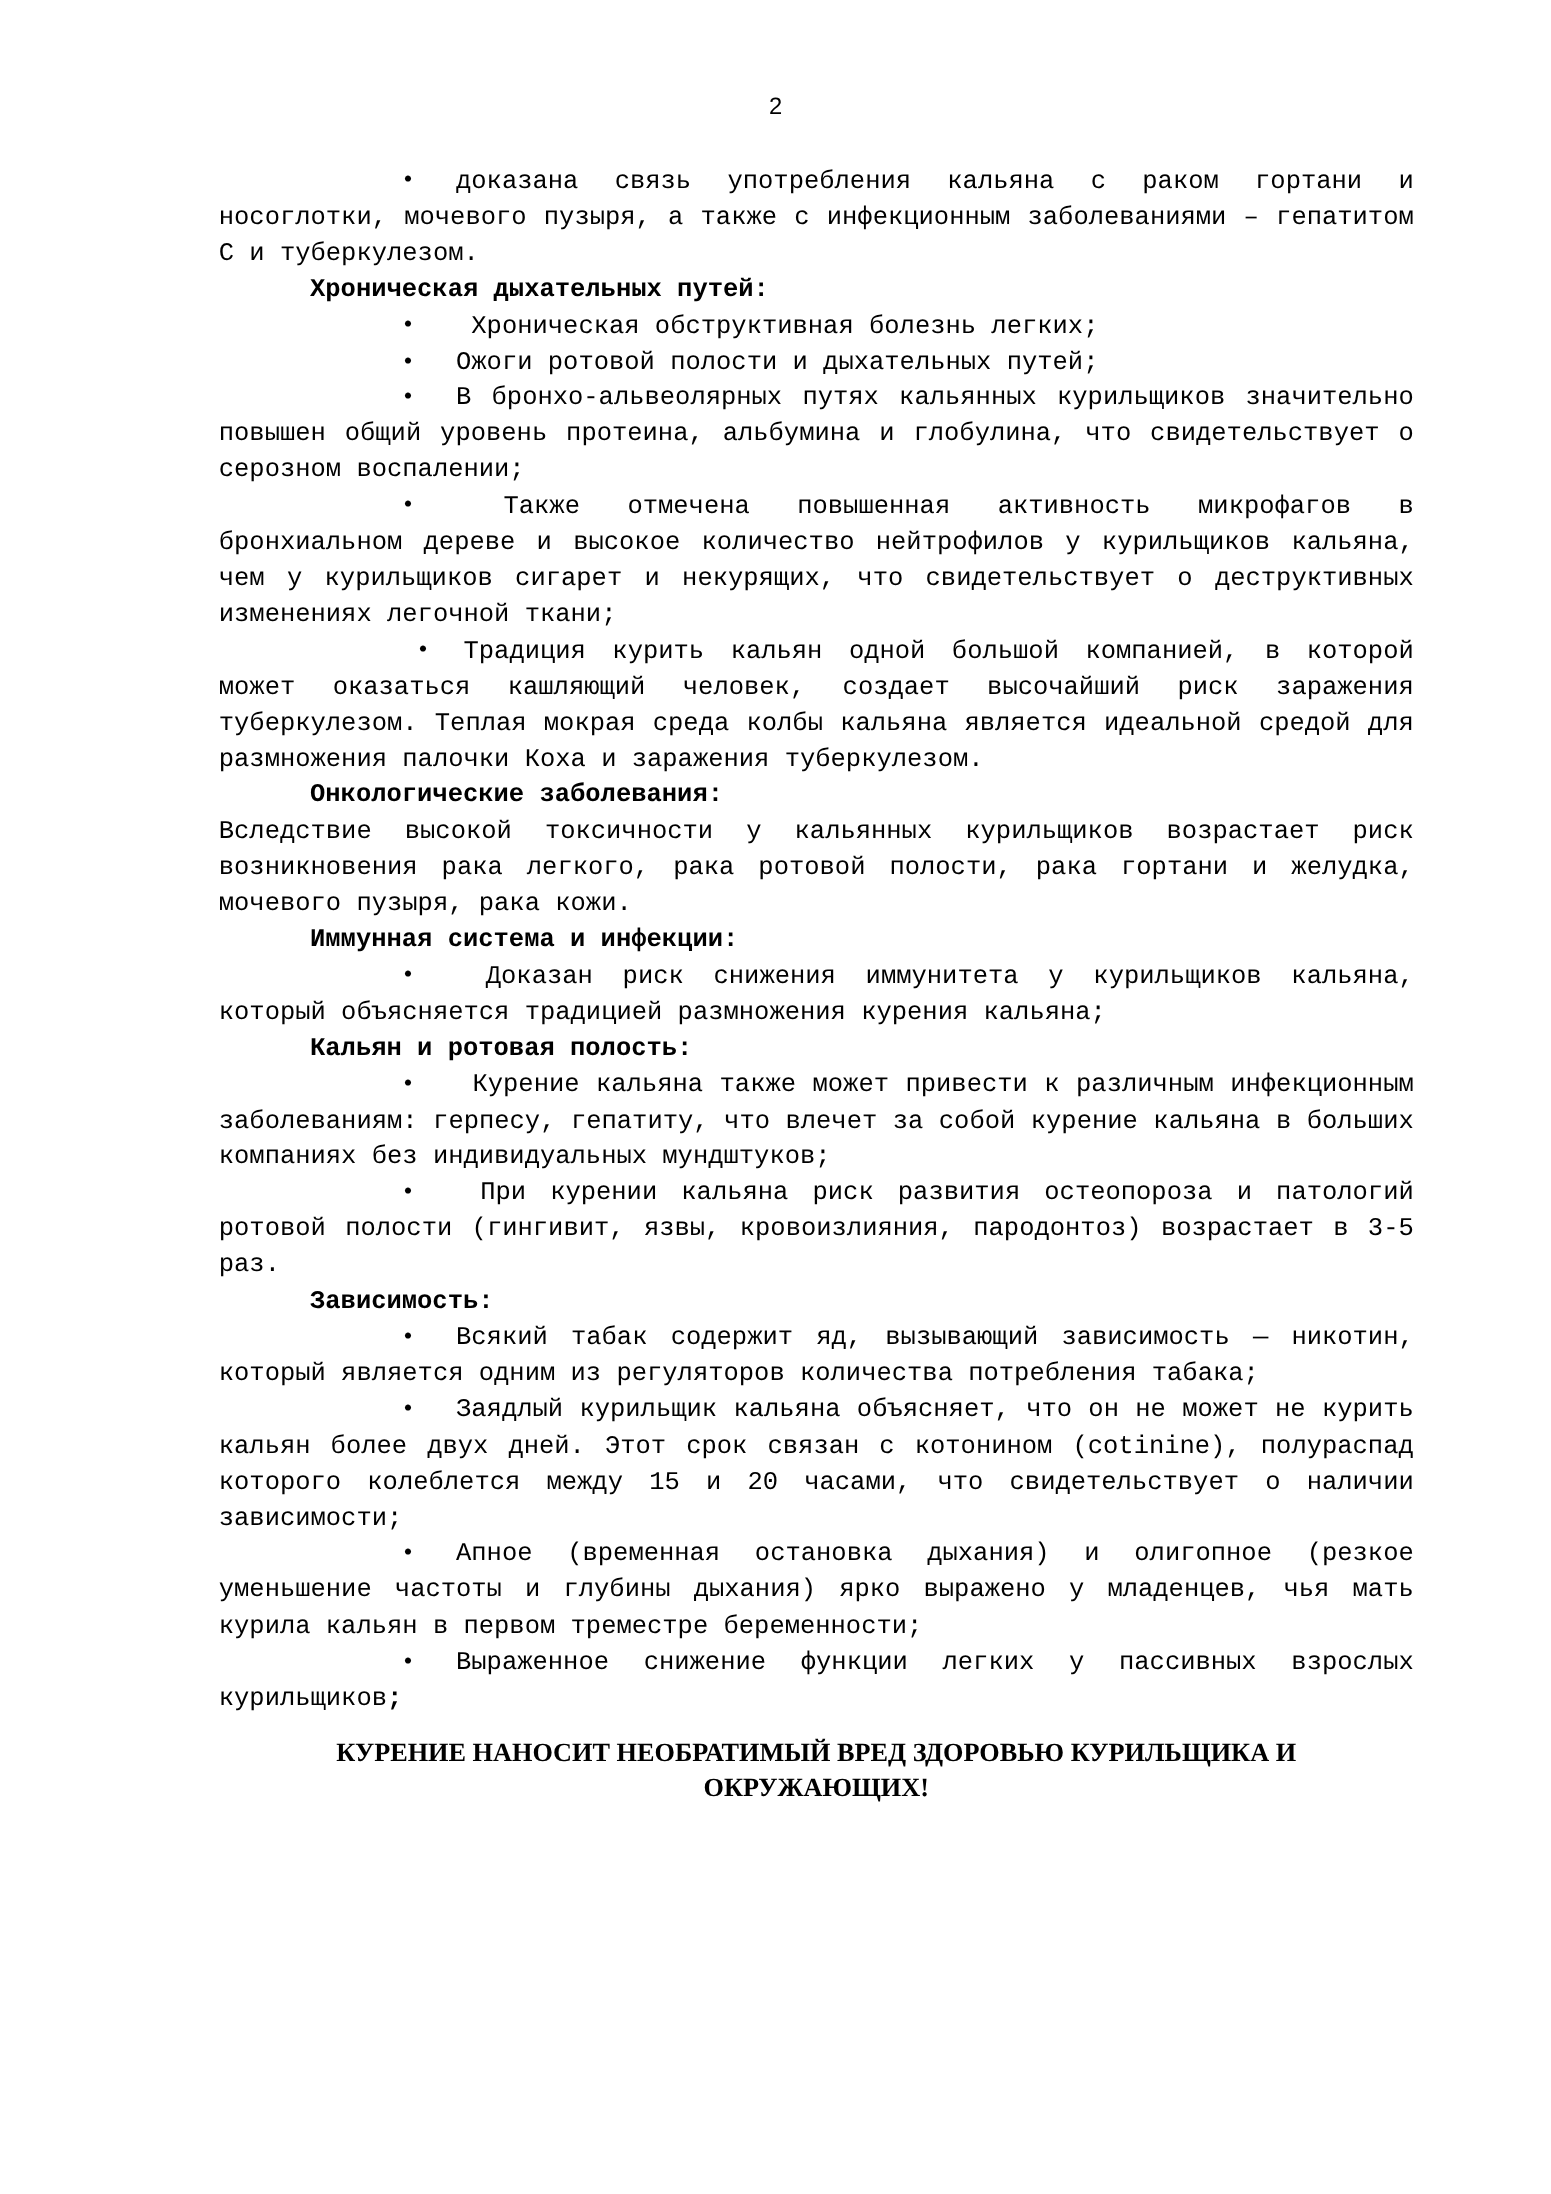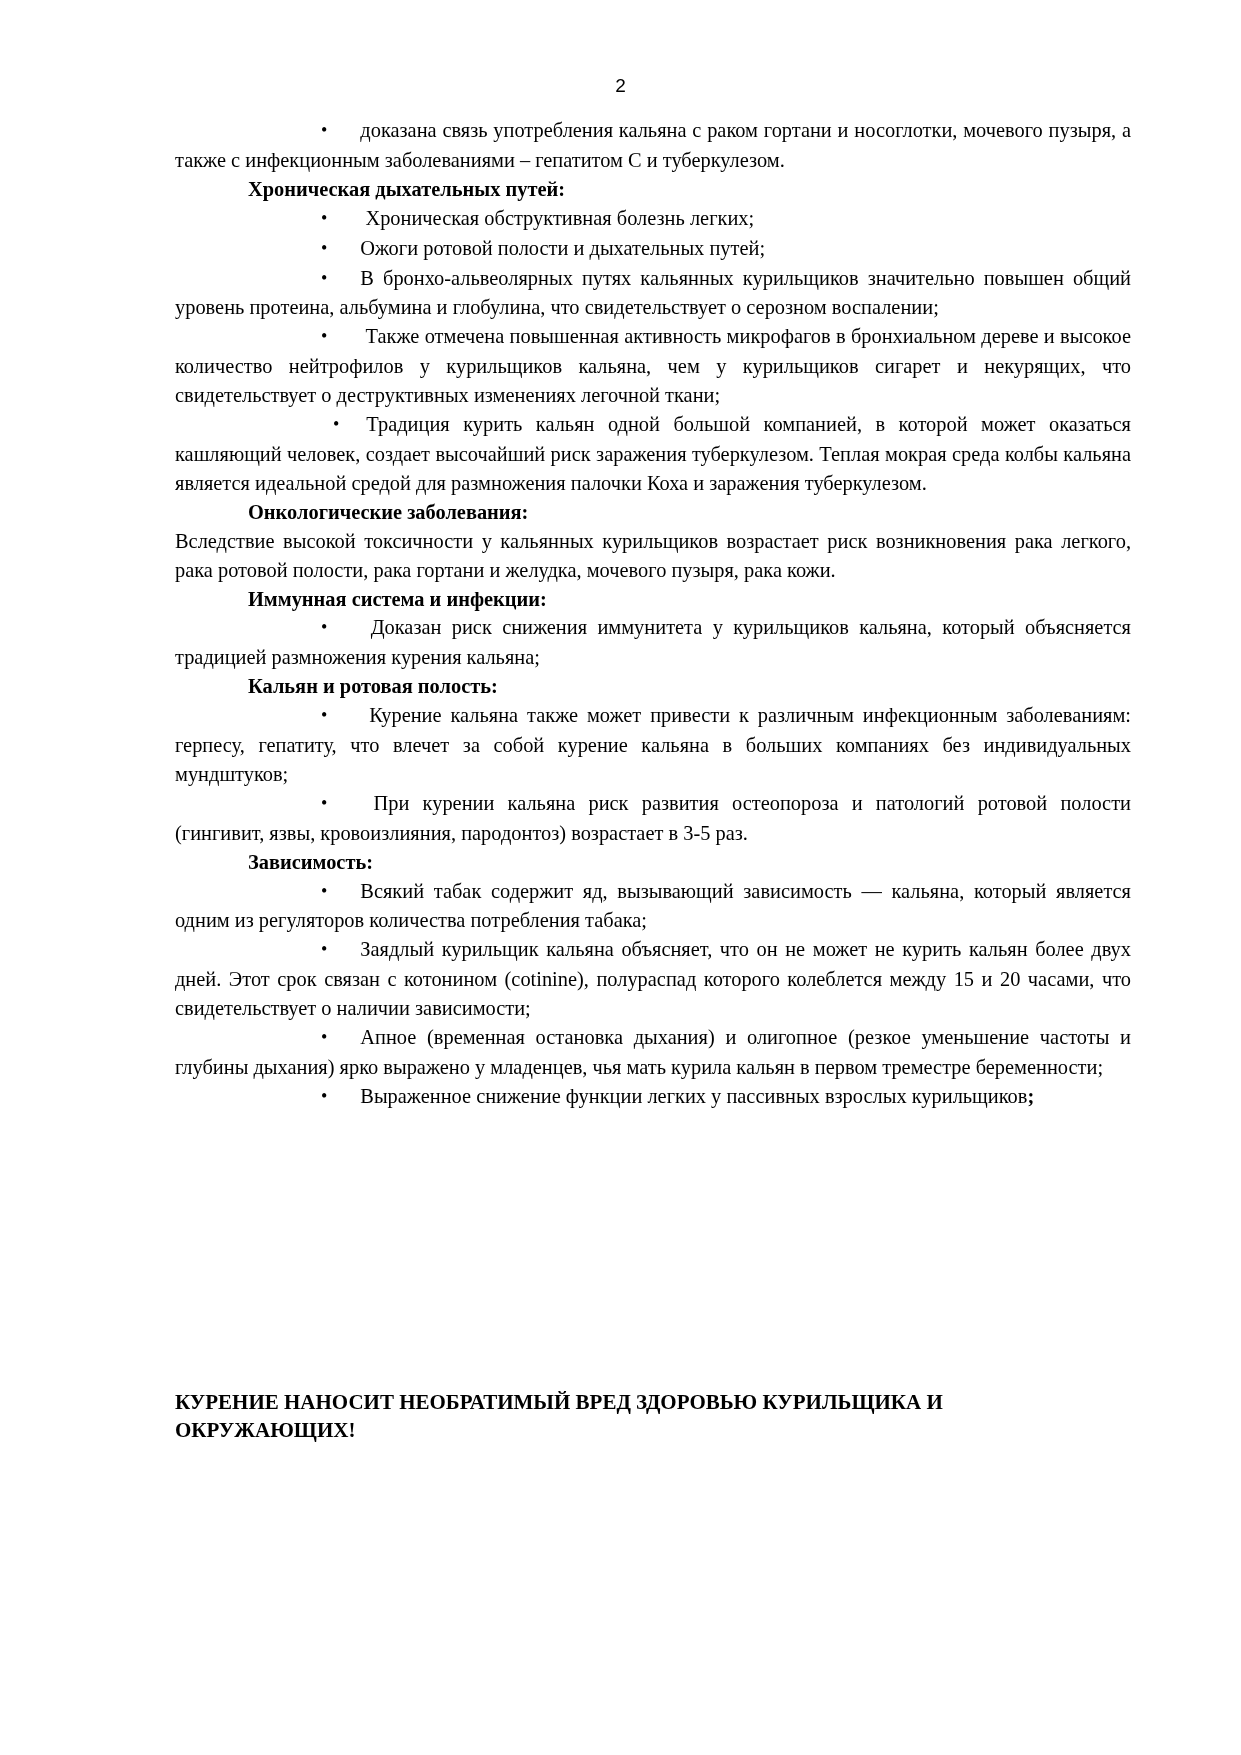--- a/index.html
+++ b/index.html
@@ -20,25 +20,26 @@
     top: 74px;
     left: 0;
     width: 1241px;
     text-align: center;
     font-size: 19px;
     line-height: 24px;
     font-family: "Liberation Sans", "DejaVu Sans", sans-serif;
   }
   .content {
     position: absolute;
-    top: 116px;
+    top: 132px;
     left: 175px;
     width: 956px;
     font-size: 20.4px;
     line-height: 28.9px;
+    font-family: Liberation Mono, monospace;
   }
   .para {
     margin: 0;
     text-align: justify;
     text-indent: 73px;
   }
   .para.no-indent {
     text-indent: 0;
   }
   .bullet-glyph {
@@ -57,21 +58,21 @@
     padding-left: 73px;
   }
   .bold-tail {
     font-weight: bold;
   }
   .final-title {
     position: absolute;
     top: 1388px;
     left: 175px;
     width: 956px;
-    text-align: left;
+    text-align: center;
     font-weight: bold;
     font-size: 21px;
     line-height: 28px;
     margin: 0;
   }
 </style>
 </head>
 <body>
 
 <div class="page-number">2</div>
@@ -91,21 +92,21 @@
   <p class="para no-indent">Вследствие высокой токсичности у кальянных курильщиков возрастает риск возникновения  рака легкого, рака ротовой полости, рака гортани и желудка, мочевого пузыря, рака кожи.</p>
 
   <p class="heading">Иммунная система и инфекции:</p>
   <p class="para"><span class="bullet-glyph">•</span><span class="bullet-gap" style="width:33px"></span><span> Доказан риск снижения иммунитета у курильщиков кальяна, который объясняется традицией размножения курения кальяна;</span></p>
 
   <p class="heading">Кальян и ротовая полость:</p>
   <p class="para"><span class="bullet-glyph">•</span><span class="bullet-gap" style="width:33px"></span><span> Курение кальяна также может привести к различным инфекционным заболеваниям: герпесу, гепатиту, что влечет за собой курение кальяна в больших компаниях без индивидуальных мундштуков;</span></p>
   <p class="para"><span class="bullet-glyph">•</span><span class="bullet-gap" style="width:33px"></span><span> При курении кальяна риск развития остеопороза и патологий ротовой полости (гингивит, язвы, кровоизлияния, пародонтоз) возрастает в 3-5 раз.</span></p>
 
   <p class="heading">Зависимость:</p>
-  <p class="para"><span class="bullet-glyph">•</span><span class="bullet-gap" style="width:33px"></span><span>Всякий табак содержит яд, вызывающий зависимость — кальяна, который является одним из регуляторов количества потребления табака;</span></p>
+  <p class="para"><span class="bullet-glyph">•</span><span class="bullet-gap" style="width:33px"></span><span>Всякий табак содержит яд, вызывающий зависимость — никотин, который является одним из регуляторов количества потребления табака;</span></p>
   <p class="para"><span class="bullet-glyph">•</span><span class="bullet-gap" style="width:33px"></span><span>Заядлый курильщик кальяна объясняет, что он не может не курить кальян более двух дней. Этот срок связан с котонином (cotinine), полураспад которого колеблется между 15 и 20 часами, что свидетельствует о наличии зависимости;</span></p>
 
   <p class="para"><span class="bullet-glyph">•</span><span class="bullet-gap" style="width:33px"></span><span>Апное (временная остановка дыхания) и олигопное (резкое уменьшение частоты и глубины дыхания) ярко выражено у младенцев, чья мать курила кальян в первом треместре беременности;</span></p>
   <p class="para"><span class="bullet-glyph">•</span><span class="bullet-gap" style="width:33px"></span><span>Выраженное снижение функции легких у пассивных взрослых курильщиков</span><span class="bold-tail">;</span></p>
 
 </div>
 
 <div class="final-title">
   <div>КУРЕНИЕ НАНОСИТ НЕОБРАТИМЫЙ ВРЕД ЗДОРОВЬЮ КУРИЛЬЩИКА И</div>
   <div>ОКРУЖАЮЩИХ!</div>

